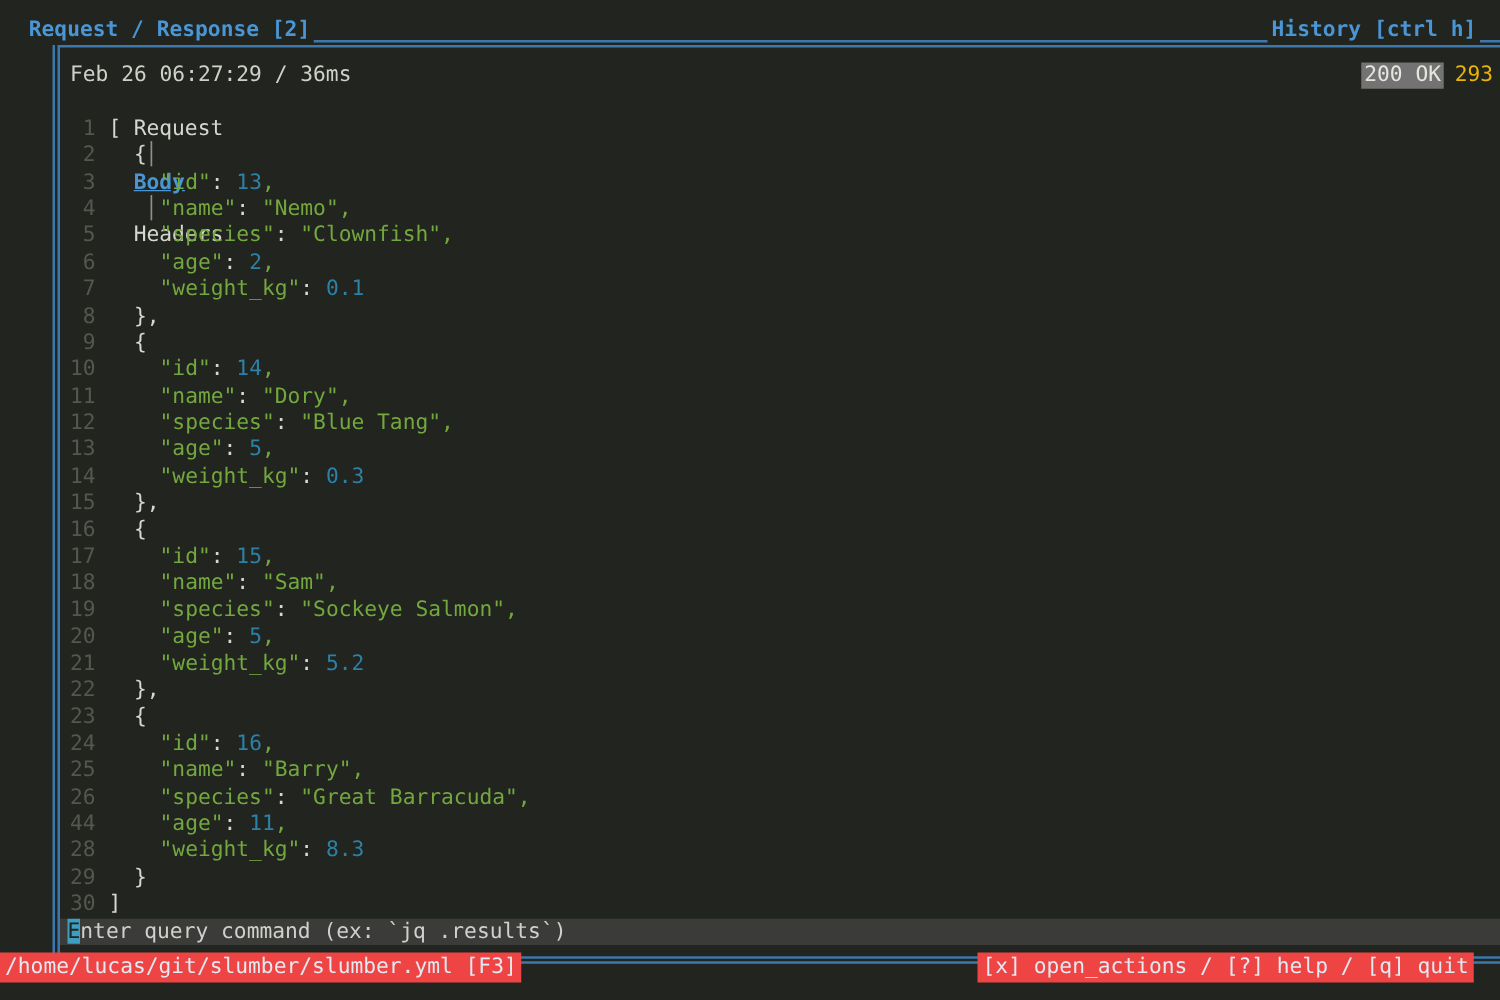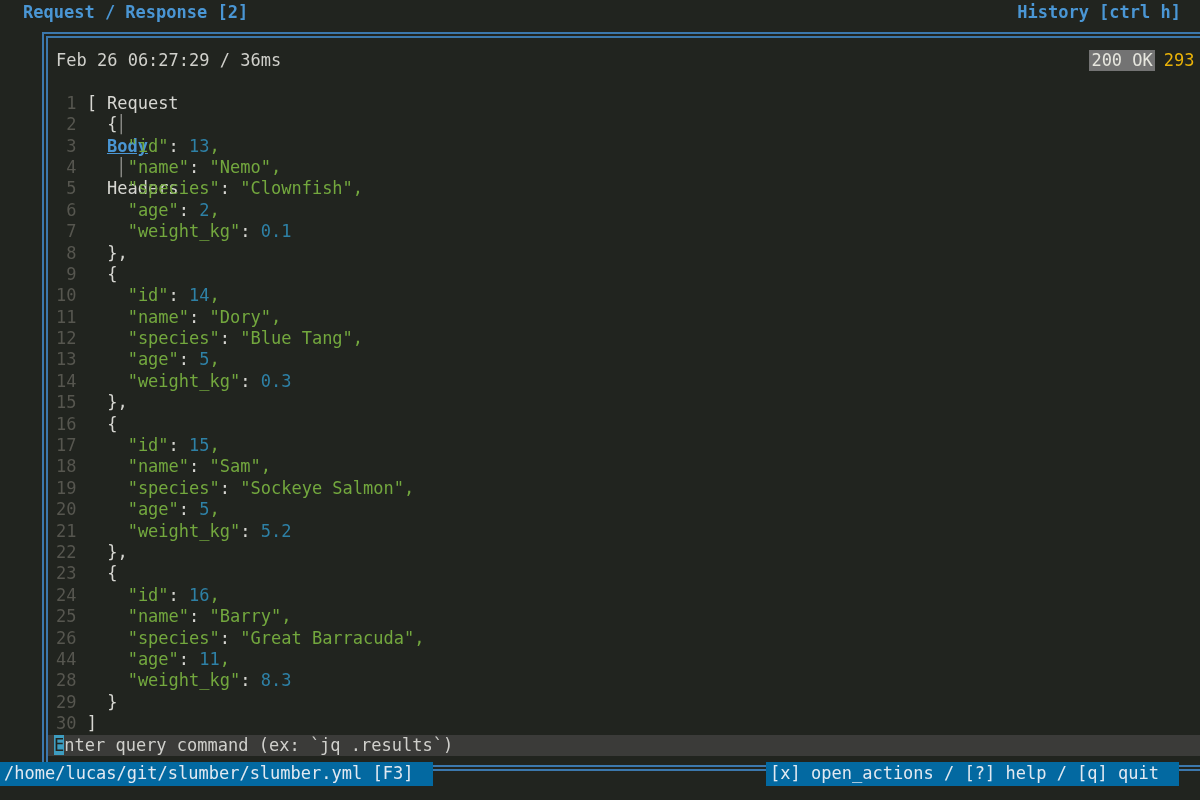--- a/index.html
+++ b/index.html
@@ -14,21 +14,21 @@
   }
   .panel {
     position:absolute; left:10px; top:32px; width:1183px; height:739px;
     border:6px double #3c78ad;
     display:flex; flex-direction:column;
     padding:12px 4px 0 8px;
     background:#21241f;
     margin-left:32px;
   }
   .float-title {
-    position:absolute; top:2px; height:22px; z-index:2;
+    position:absolute; top:14px; height:22px; z-index:2;
     background:#21241f; color:#4a96d4; font-weight:bold;
     padding:0 3px; white-space:pre;
   }
   .title-left { left:20px; }
   .title-right { right:16px; }
   .meta-row {
     display:flex; justify-content:space-between; align-items:center;
     height:21.4px; white-space:pre; color:#d0d0cb;
   }
   .meta-right { display:flex; align-items:center; }
@@ -53,21 +53,21 @@
     height:21.4px; background:#3b3b39; color:#d0d0cc;
     margin-left:-8px; margin-right:-4px; padding-left:6px;
     white-space:pre;
   }
   .cursor { background:#3e9dc0; color:#21241f; }
   .status-bar {
     position:absolute; left:0; top:762px; width:1200px; height:24px;
     display:flex; justify-content:space-between; align-items:center;
   }
   .chip-blue {
-    background:#0369a1; color:#e2e9f1; padding:1px 20px 2px 4px; white-space:pre;
+    background:#ef4444; color:#e2e9f1; padding:1px 4px 2px 4px; white-space:pre;
   }
   .chip-right { margin-right:21px;text-align:right; }
 </style>
 </head>
 <body>
 
 <div class="panel">
 
   <div class="meta-row">
     <span>Feb 26 06:27:29 / 36ms</span>

